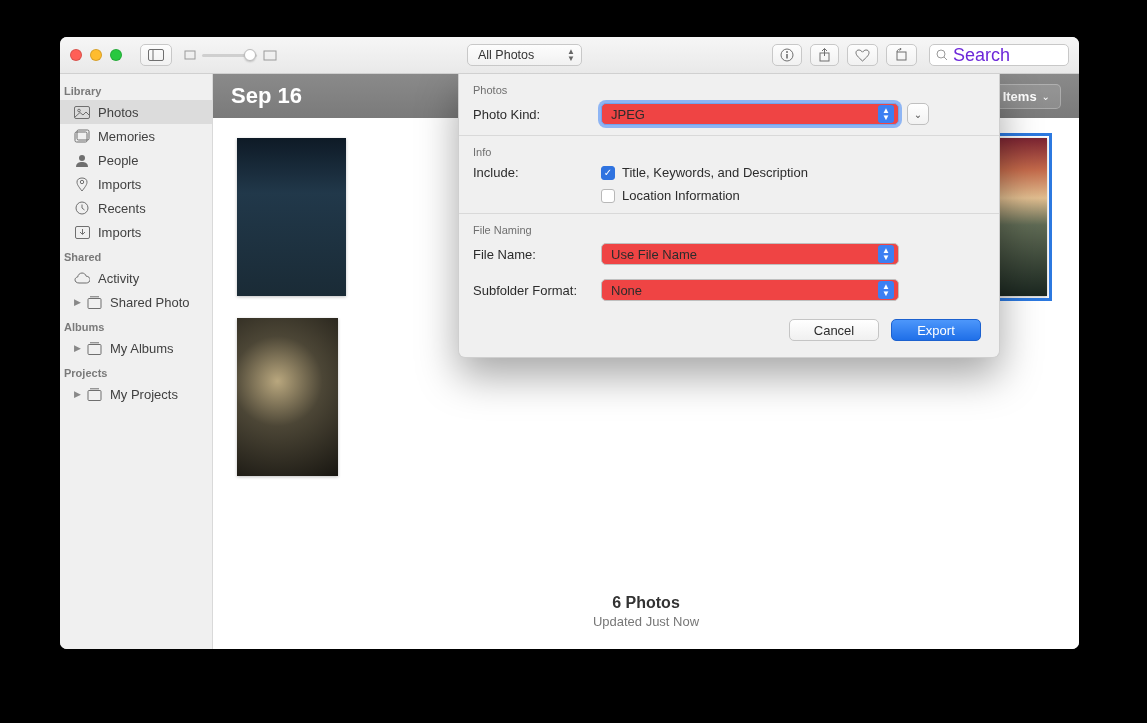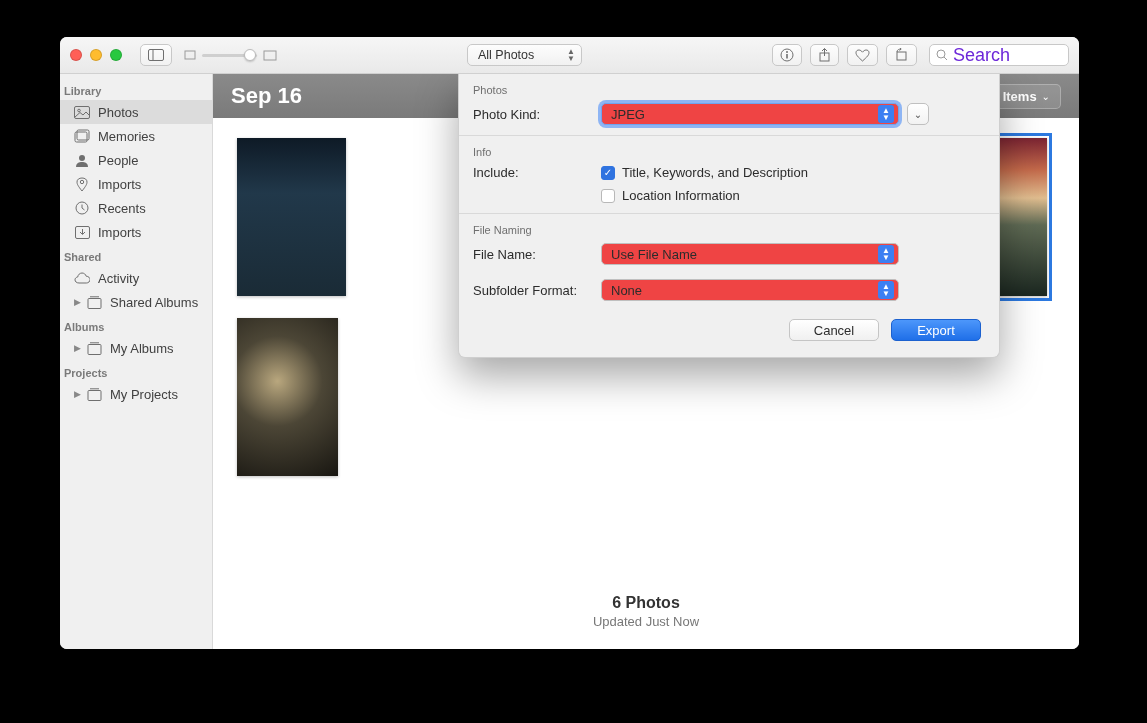--- a/index.html
+++ b/index.html
@@ -250,21 +250,21 @@
         <span>Activity</span>
       </div>
       <div class="sb-item">
         <span class="disclosure">▶</span>
         <span class="ic">
             <svg width="15" height="13">
               <rect x="1" y="2.5" width="13" height="10" rx="1" fill="none" stroke="#6f6f6f"></rect>
               <line x1="3" y1="0.8" x2="12" y2="0.8" stroke="#6f6f6f"></line>
             </svg>
           </span>
-        <span>Shared Albums</span>
+        <span>Shared Photo</span>
       </div>
 
       <div class="sb-header">Albums</div>
       <div class="sb-item">
         <span class="disclosure">▶</span>
         <span class="ic">
             <svg width="15" height="13">
               <rect x="1" y="2.5" width="13" height="10" rx="1" fill="none" stroke="#6f6f6f"></rect>
               <line x1="3" y1="0.8" x2="12" y2="0.8" stroke="#6f6f6f"></line>
             </svg>

